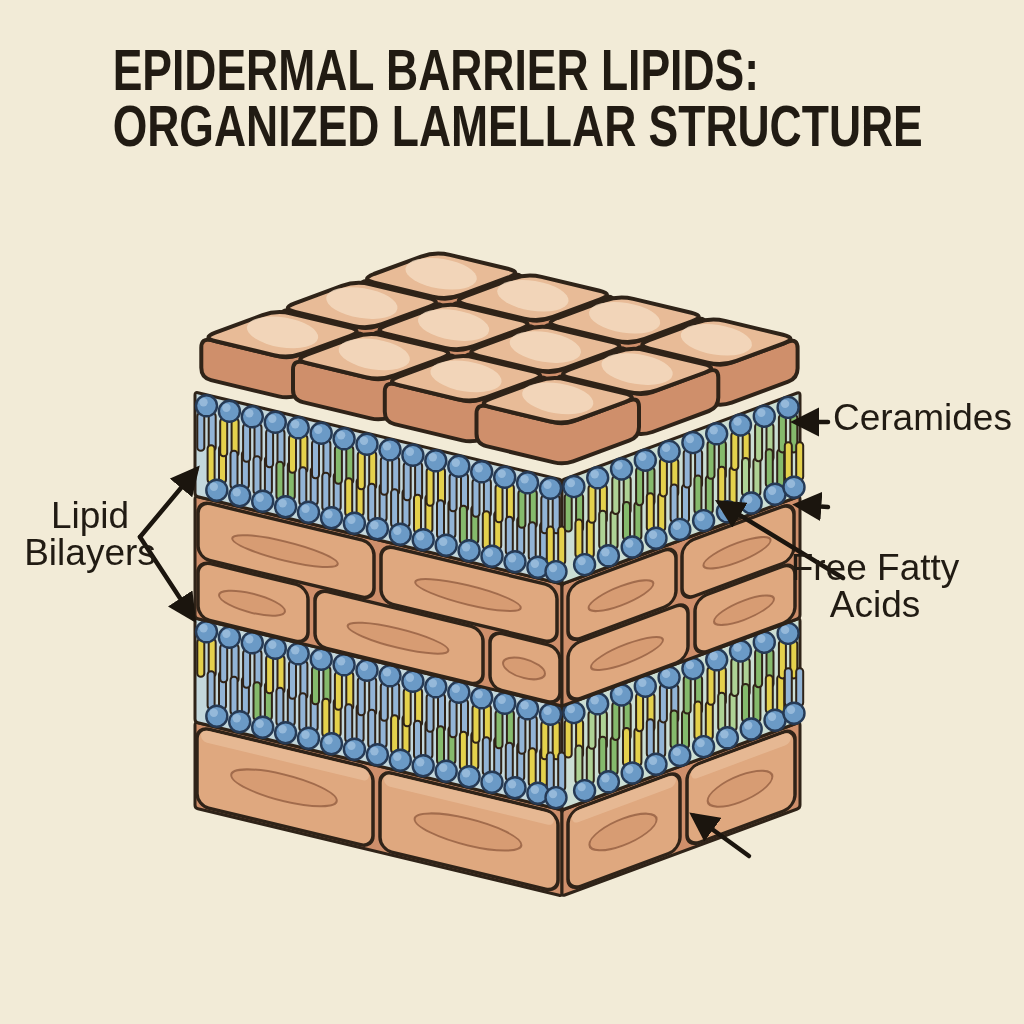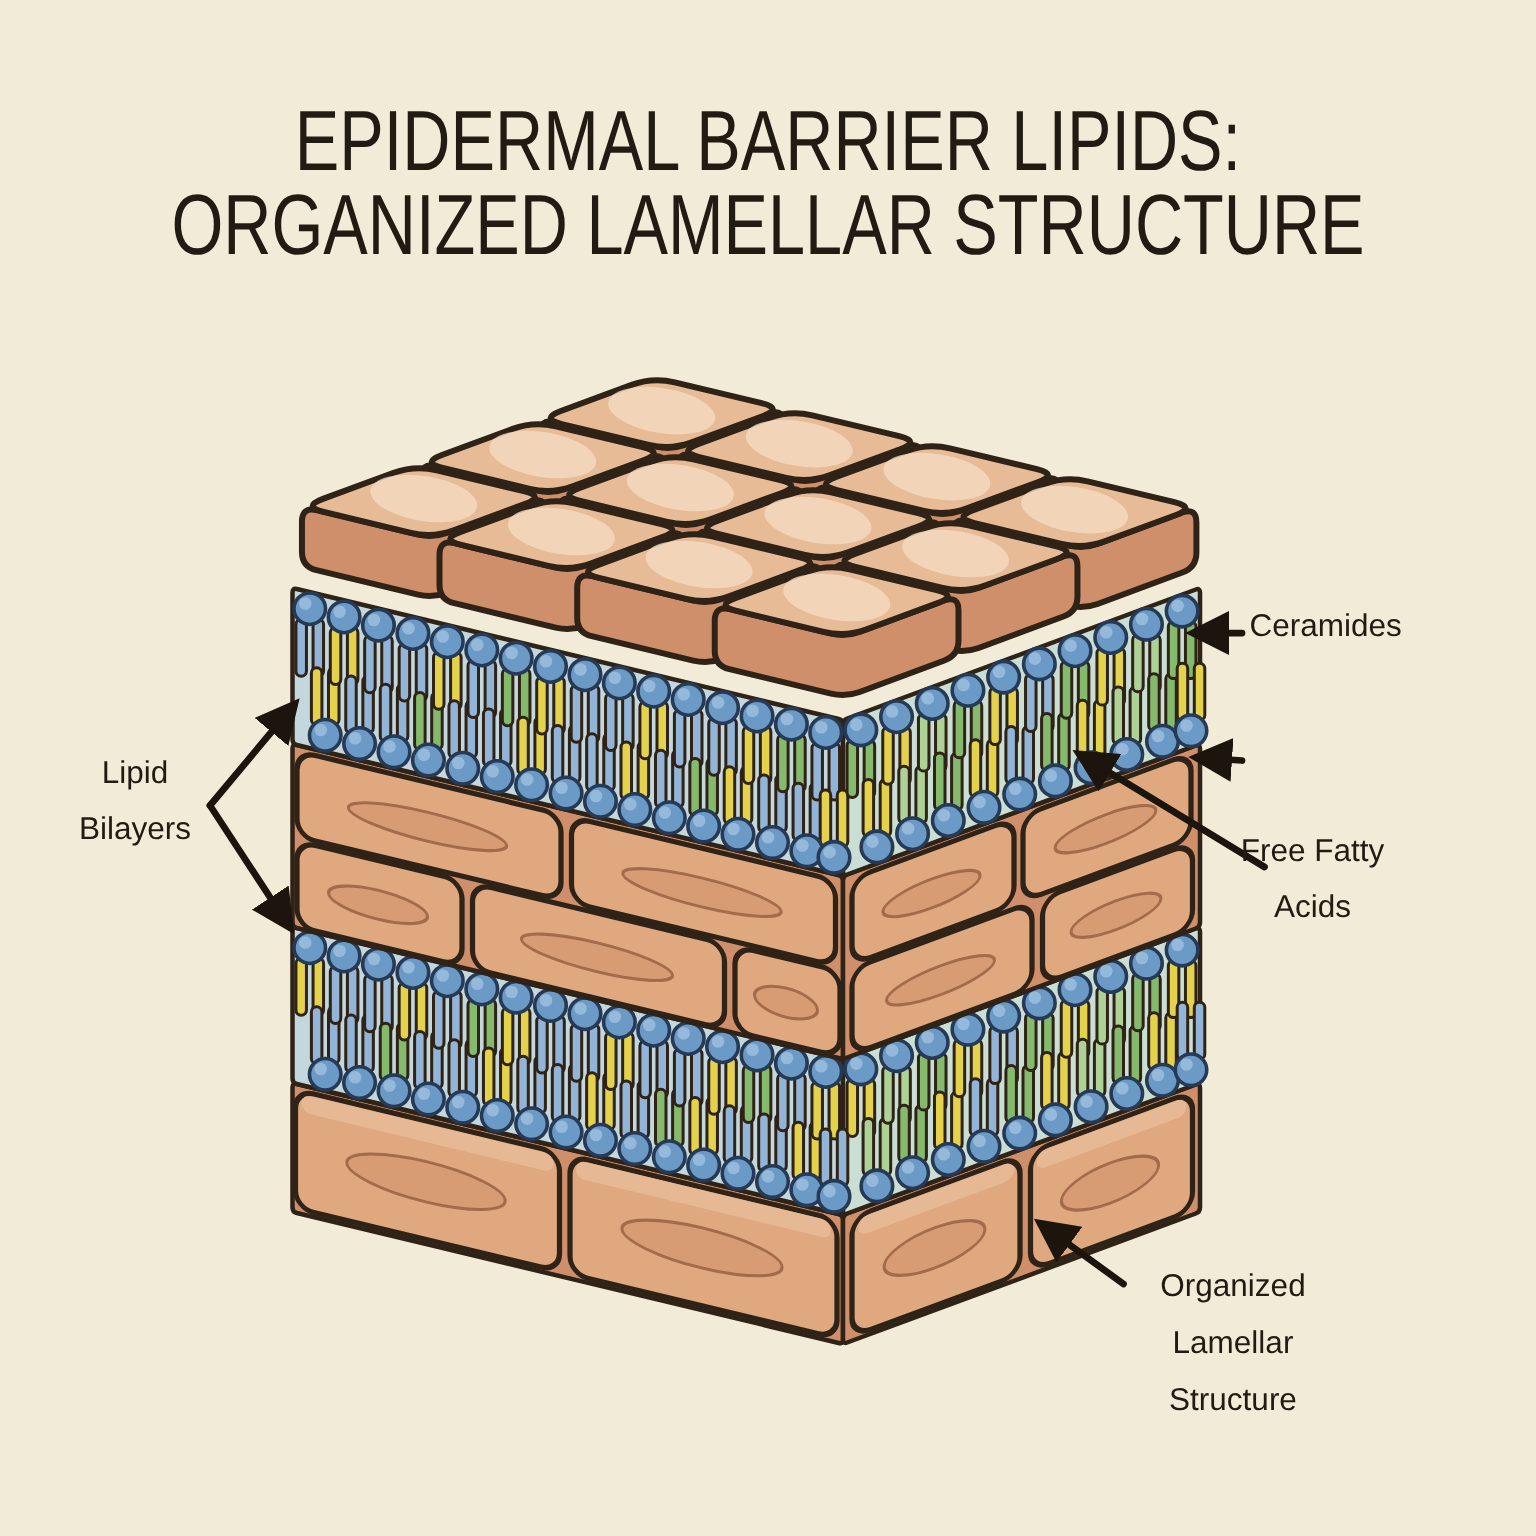--- a/index.html
+++ b/index.html
@@ -1,22 +1,22 @@
 <!DOCTYPE html>
 <html><head>
 <meta charset="utf-8">
 <style>
   html,body{margin:0;padding:0;}
   .page{position:relative;width:1024px;height:1024px;overflow:hidden;
         font-family:"Liberation Sans",sans-serif;}
-  .title{position:absolute;top:66px;left:0;width:1024px;text-align:center;
-         font-weight:400;font-size:57px;line-height:56px;letter-spacing:0px;}
+  .title{position:absolute;top:42px;left:0;width:1024px;
+         font-weight:700;font-size:57px;line-height:56px;letter-spacing:0px;}
   .title .tline{display:block;transform:scaleX(0.78);transform-origin:50% 50%;white-space:nowrap;}
   svg{position:absolute;left:0;top:0;}
-  .label{position:absolute;font-size:21px;line-height:37px;white-space:nowrap;}
+  .label{position:absolute;font-size:37px;line-height:37px;white-space:nowrap;}
   .label.center{text-align:center;}
   .label.left{text-align:left;}
 </style>
 </head>
 <body>
 
 <div class="page" style="background: rgb(242, 235, 215);">
 
   <svg id="scene" width="1024" height="1024" viewBox="0 0 1024 1024">
       <g>
@@ -587,19 +587,14 @@
   </div>
 
   <div class="label left" style="left: 833px; top: 399px; color: rgb(33, 27, 19);">Ceramides</div>
 
 
   <div class="label center" style="left: 789px; top: 549px; width: 172px; color: rgb(33, 27, 19);">
     <div>Free Fatty</div>
     <div>Acids</div>
   </div>
 
-  <div class="label center" style="left: 722px; top: 839px; width: 200px; line-height: 38px; color: rgb(33, 27, 19);">
-    <div>Organized</div>
-    <div>Lamellar</div>
-    <div>Structure</div>
-  </div>
 
 </div>
 
 </body></html>

